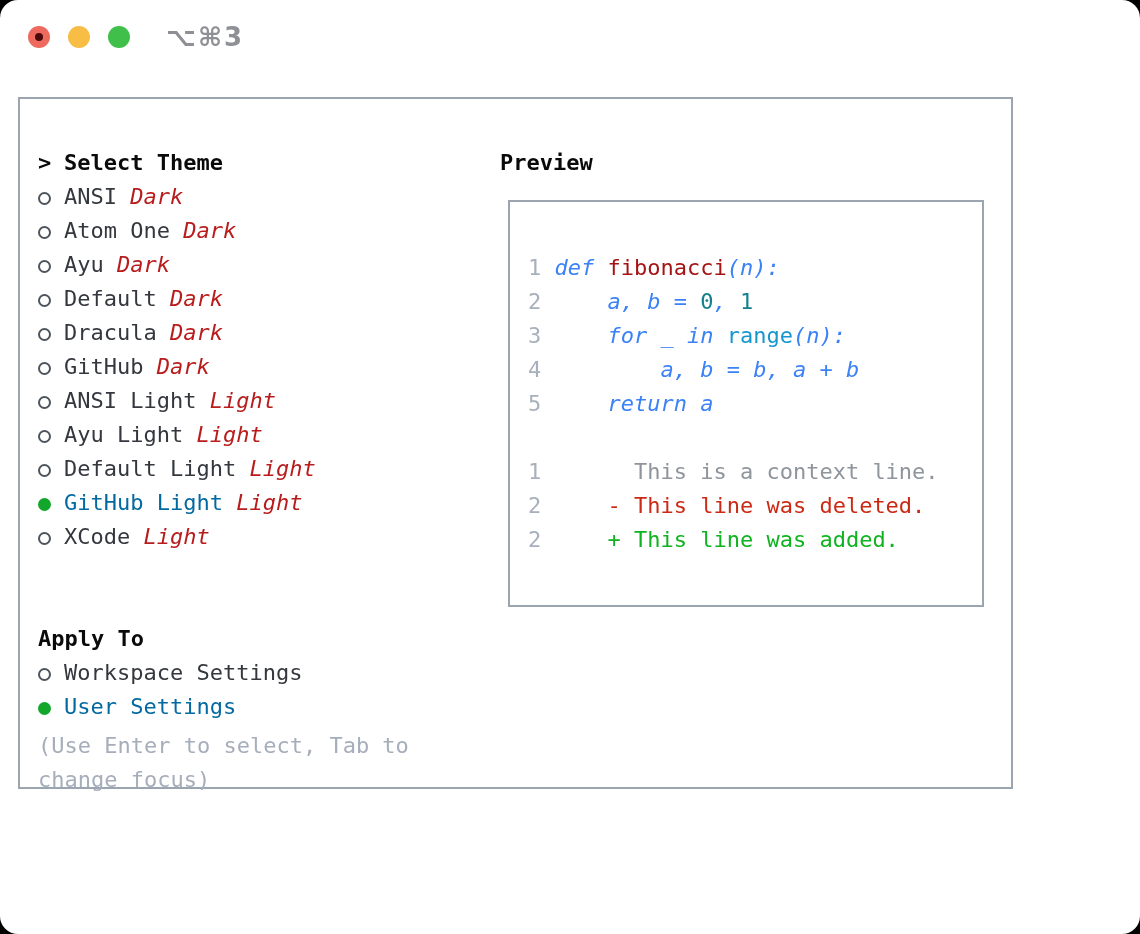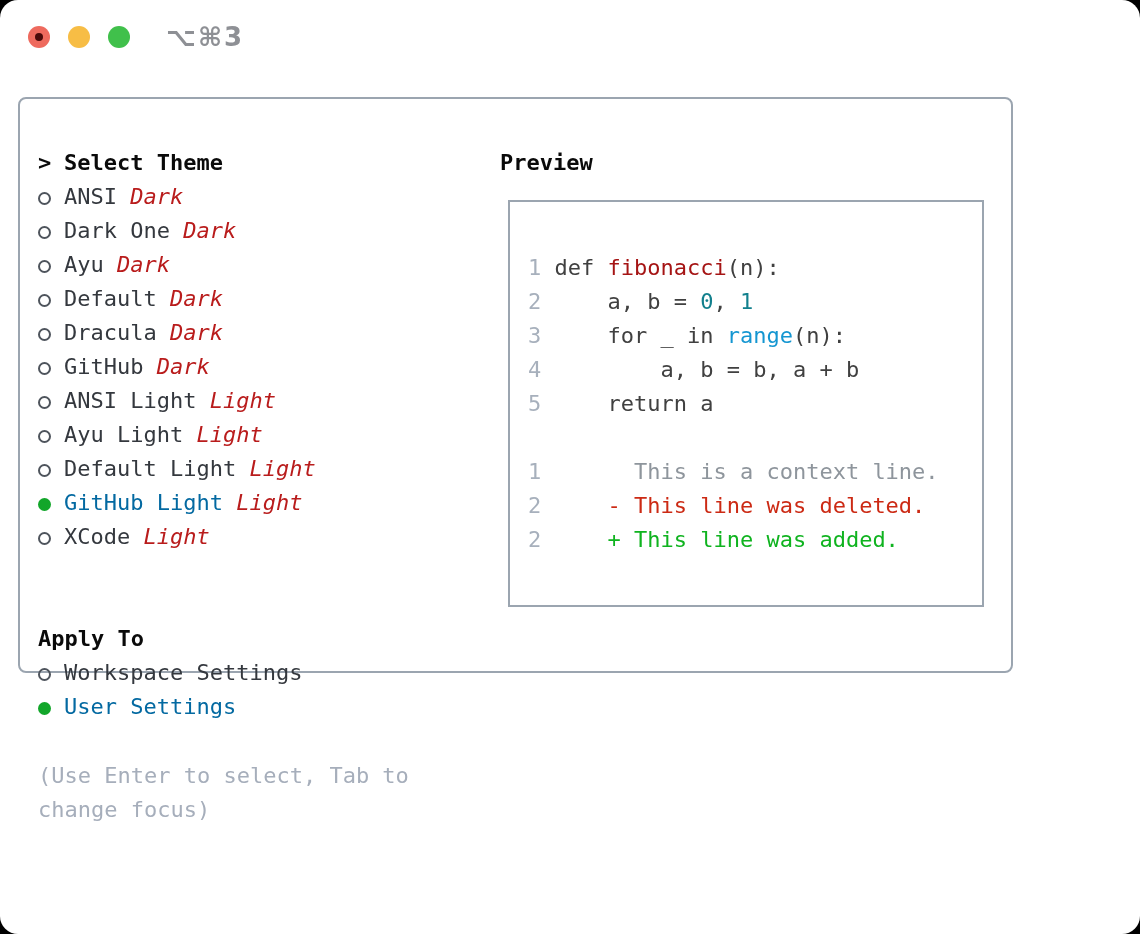--- a/index.html
+++ b/index.html
@@ -11,47 +11,47 @@
   .light{position:absolute;top:26px;width:22px;height:22px;border-radius:50%;}
   .light-close{left:28px;background:#ee6a5e;}
   .light-min{left:68px;background:#f7bd45;}
   .light-zoom{left:108px;background:#40c04b;}
   .light-close .inner-dot{position:absolute;left:7px;top:7px;width:8px;height:8px;
        border-radius:50%;background:#4a0a0a;}
   .shortcut{position:absolute;left:166px;top:22px;font-family:"DejaVu Sans",sans-serif;
        font-size:26px;font-weight:700;color:#8e9095;letter-spacing:2px;}
 
   
-  .panel{position:absolute;left:18px;top:97px;width:995px;height:576px;
-       border:2px solid #9ba5b0;border-radius:8px;box-sizing:border-box;background:#fff;}
+  .panel{position:absolute;left:18px;top:97px;width:995px;height:692px;
+       border:2px solid #9ba5b0;border-radius:0;box-sizing:border-box;background:#fff;}
 
   .row{height:34px;line-height:34px;font-size:22px;white-space:pre;color:#34383e;}
   .mk{display:inline-block;width:26px;}
   .caret{font-weight:700;color:#0a0a0a;}
   .hdr{font-weight:700;color:#0a0a0a;}
   .dot{display:inline-block;width:13px;height:13px;border-radius:50%;
        box-sizing:border-box;vertical-align:-1px;}
   .dot-off{border:2px solid #4e545c;background:transparent;}
   .dot-on{background:#12a62a;}
   .lbl-sel{color:#0369a1;}
   .tag{color:#b91c1c;font-style:italic;}
   .muted{color:#a6aebb;}
 
   .theme-list{position:absolute;left:18px;top:47px;}
   .apply-block{position:absolute;left:18px;top:523px;}
   .apply-header{}
-  .hint-block{position:absolute;left:18px;top:660px;}
+  .hint-block{position:absolute;left:18px;top:630px;}
 
   .preview-header{position:absolute;left:480px;top:47px;}
   .preview-box{position:absolute;left:488px;top:101px;width:476px;height:407px;
        border:2px solid #9ba5b0;box-sizing:border-box;background:#fff;
        padding:49px 0 0 18px;}
   .code-line{height:34px;line-height:34px;font-size:22px;white-space:pre;}
   .ln{color:#a7b0bc;}
-  .s-plain{color:#404040;}
+  .s-plain{color:#3b82f6;font-style:italic;}
   .s-function{color:#a51414;}
   .s-number{color:#12808d;}
   .s-builtin{color:#1496d1;}
   .s-context{color:#8e959c;}
   .s-deleted{color:#cc2a14;}
   .s-added{color:#0fb31f;}
 </style>
 </head>
 <body>
 
@@ -63,21 +63,21 @@
   <span class="light light-min"></span>
   <span class="light light-zoom"></span>
   <span class="shortcut">⌥⌘3</span>
 
   <div class="panel">
 
     <div class="theme-list">
       <div class="row"><span class="mk caret">&gt;</span><span class="hdr">Select Theme</span></div>
 
     <div class="row"><span class="mk"><span class="dot dot-off"></span></span><span class="lbl">ANSI</span><span class="tag"> Dark</span></div>
-        <div class="row"><span class="mk"><span class="dot dot-off"></span></span><span class="lbl">Dark One</span><span class="tag"> Dark</span></div>
+        <div class="row"><span class="mk"><span class="dot dot-off"></span></span><span class="lbl">Atom One</span><span class="tag"> Dark</span></div>
         <div class="row"><span class="mk"><span class="dot dot-off"></span></span><span class="lbl">Ayu</span><span class="tag"> Dark</span></div>
         <div class="row"><span class="mk"><span class="dot dot-off"></span></span><span class="lbl">Default</span><span class="tag"> Dark</span></div>
         <div class="row"><span class="mk"><span class="dot dot-off"></span></span><span class="lbl">Dracula</span><span class="tag"> Dark</span></div>
         <div class="row"><span class="mk"><span class="dot dot-off"></span></span><span class="lbl">GitHub</span><span class="tag"> Dark</span></div>
         <div class="row"><span class="mk"><span class="dot dot-off"></span></span><span class="lbl">ANSI Light</span><span class="tag"> Light</span></div>
         <div class="row"><span class="mk"><span class="dot dot-off"></span></span><span class="lbl">Ayu Light</span><span class="tag"> Light</span></div>
         <div class="row"><span class="mk"><span class="dot dot-off"></span></span><span class="lbl">Default Light</span><span class="tag"> Light</span></div>
         <div class="row"><span class="mk"><span class="dot dot-on"></span></span><span class="lbl-sel">GitHub Light</span><span class="tag"> Light</span></div>
         <div class="row"><span class="mk"><span class="dot dot-off"></span></span><span class="lbl">XCode</span><span class="tag"> Light</span></div>
       </div>

